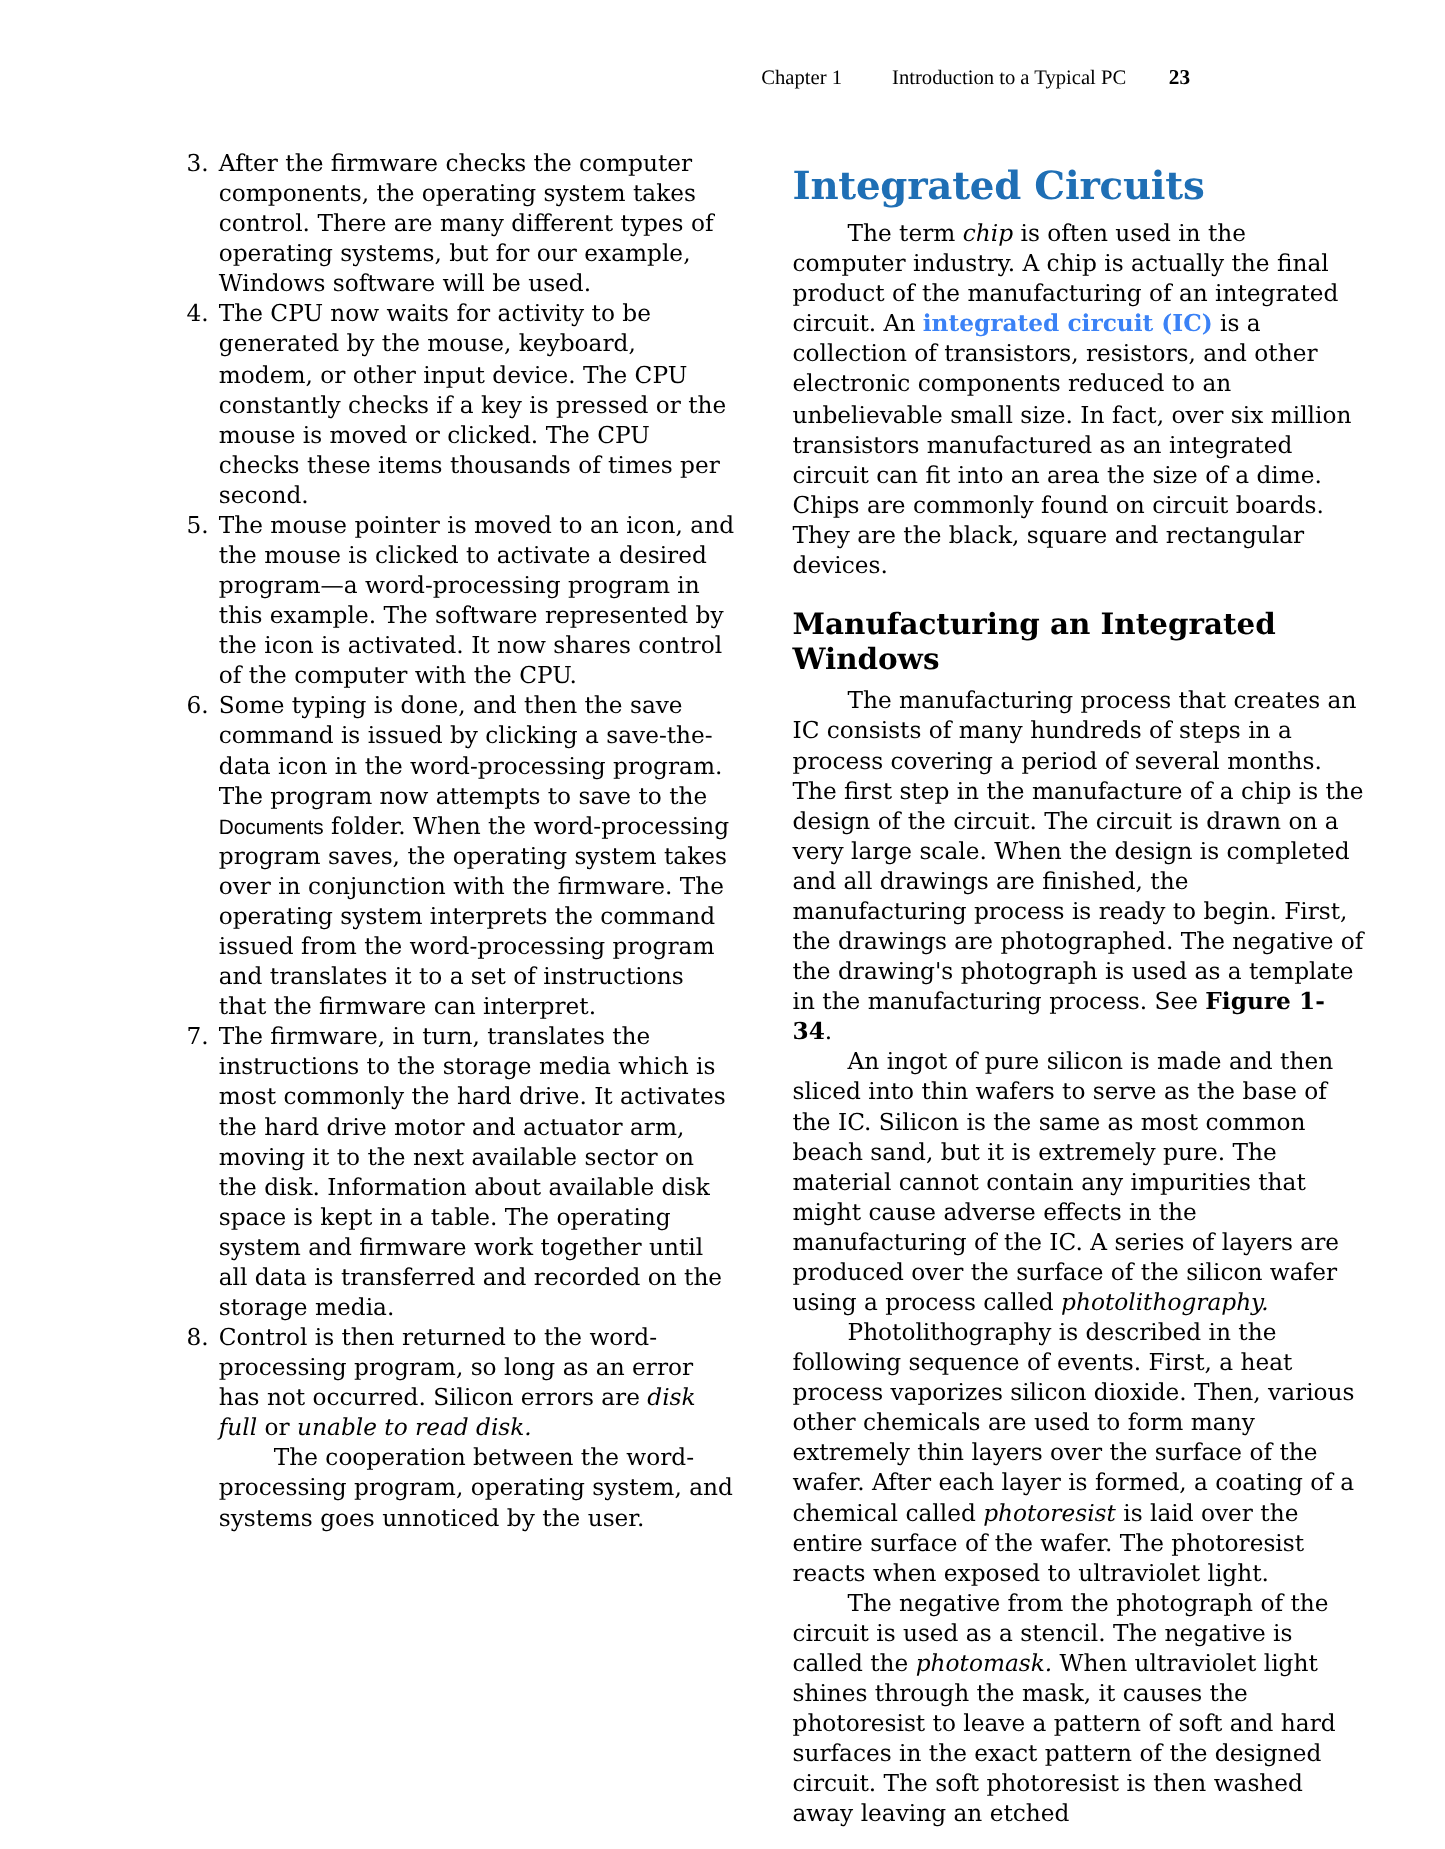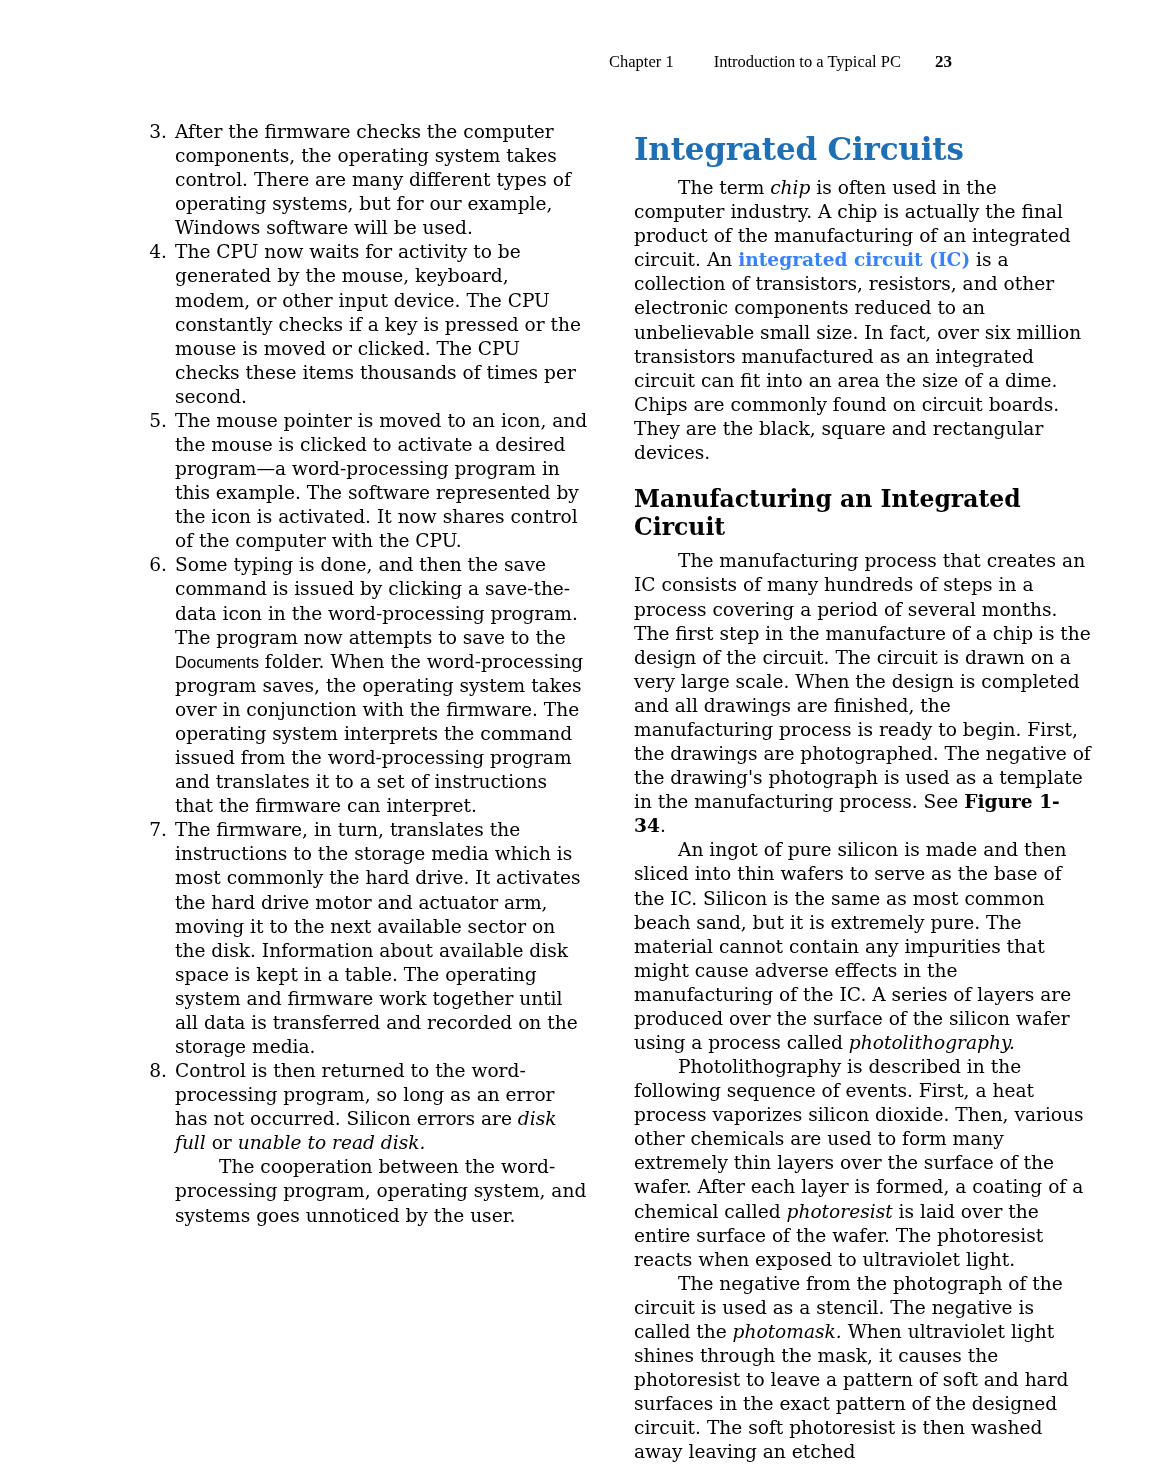--- a/index.html
+++ b/index.html
@@ -172,21 +172,21 @@
 
       <p class="indent-para">The cooperation between the word-processing program, operating system, and systems goes unnoticed by the user.</p>
     </div>
 
     <div class="col">
 
       <h1 class="section-title">Integrated Circuits</h1>
 
       <p class="body"><span>The term </span><span class="italic">chip</span><span> is often used in the computer industry. A chip is actually the final product of the manufacturing of an integrated circuit. An </span><span class="term-red">integrated circuit (IC)</span><span> is a collection of transistors, resistors, and other electronic components reduced to an unbelievable small size. In fact, over six million transistors manufactured as an integrated circuit can fit into an area the size of a dime. Chips are commonly found on circuit boards. They are the black, square and rectangular devices.</span></p>
 
-      <h2 class="sub-title">Manufacturing an Integrated Circuit</h2>
+      <h2 class="sub-title">Manufacturing an Integrated Windows</h2>
 
       <p class="body"><span>The manufacturing process that creates an IC consists of many hundreds of steps in a process covering a period of several months. The first step in the manufacture of a chip is the design of the circuit. The circuit is drawn on a very large scale. When the design is completed and all drawings are finished, the manufacturing process is ready to begin. First, the drawings are photographed. The negative of the drawing's photograph is used as a template in the manufacturing process. See </span><span class="bold">Figure 1-34</span><span>.</span></p>
 
       <p class="body"><span>An ingot of pure silicon is made and then sliced into thin wafers to serve as the base of the IC. Silicon is the same as most common beach sand, but it is extremely pure. The material cannot contain any impurities that might cause adverse effects in the manufacturing of the IC. A series of layers are produced over the surface of the silicon wafer using a process called </span><span class="italic">photolithography.</span></p>
 
       <p class="body"><span>Photolithography is described in the following sequence of events. First, a heat process vaporizes silicon dioxide. Then, various other chemicals are used to form many extremely thin layers over the surface of the wafer. After each layer is formed, a coating of a chemical called </span><span class="italic">photoresist</span><span> is laid over the entire surface of the wafer. The photoresist reacts when exposed to ultraviolet light.</span></p>
 
       <p class="body"><span>The negative from the photograph of the circuit is used as a stencil. The negative is called the </span><span class="italic">photomask.</span><span> When ultraviolet light shines through the mask, it causes the photoresist to leave a pattern of soft and hard surfaces in the exact pattern of the designed circuit. The soft photoresist is then washed away leaving an etched</span></p>
 
     </div>

